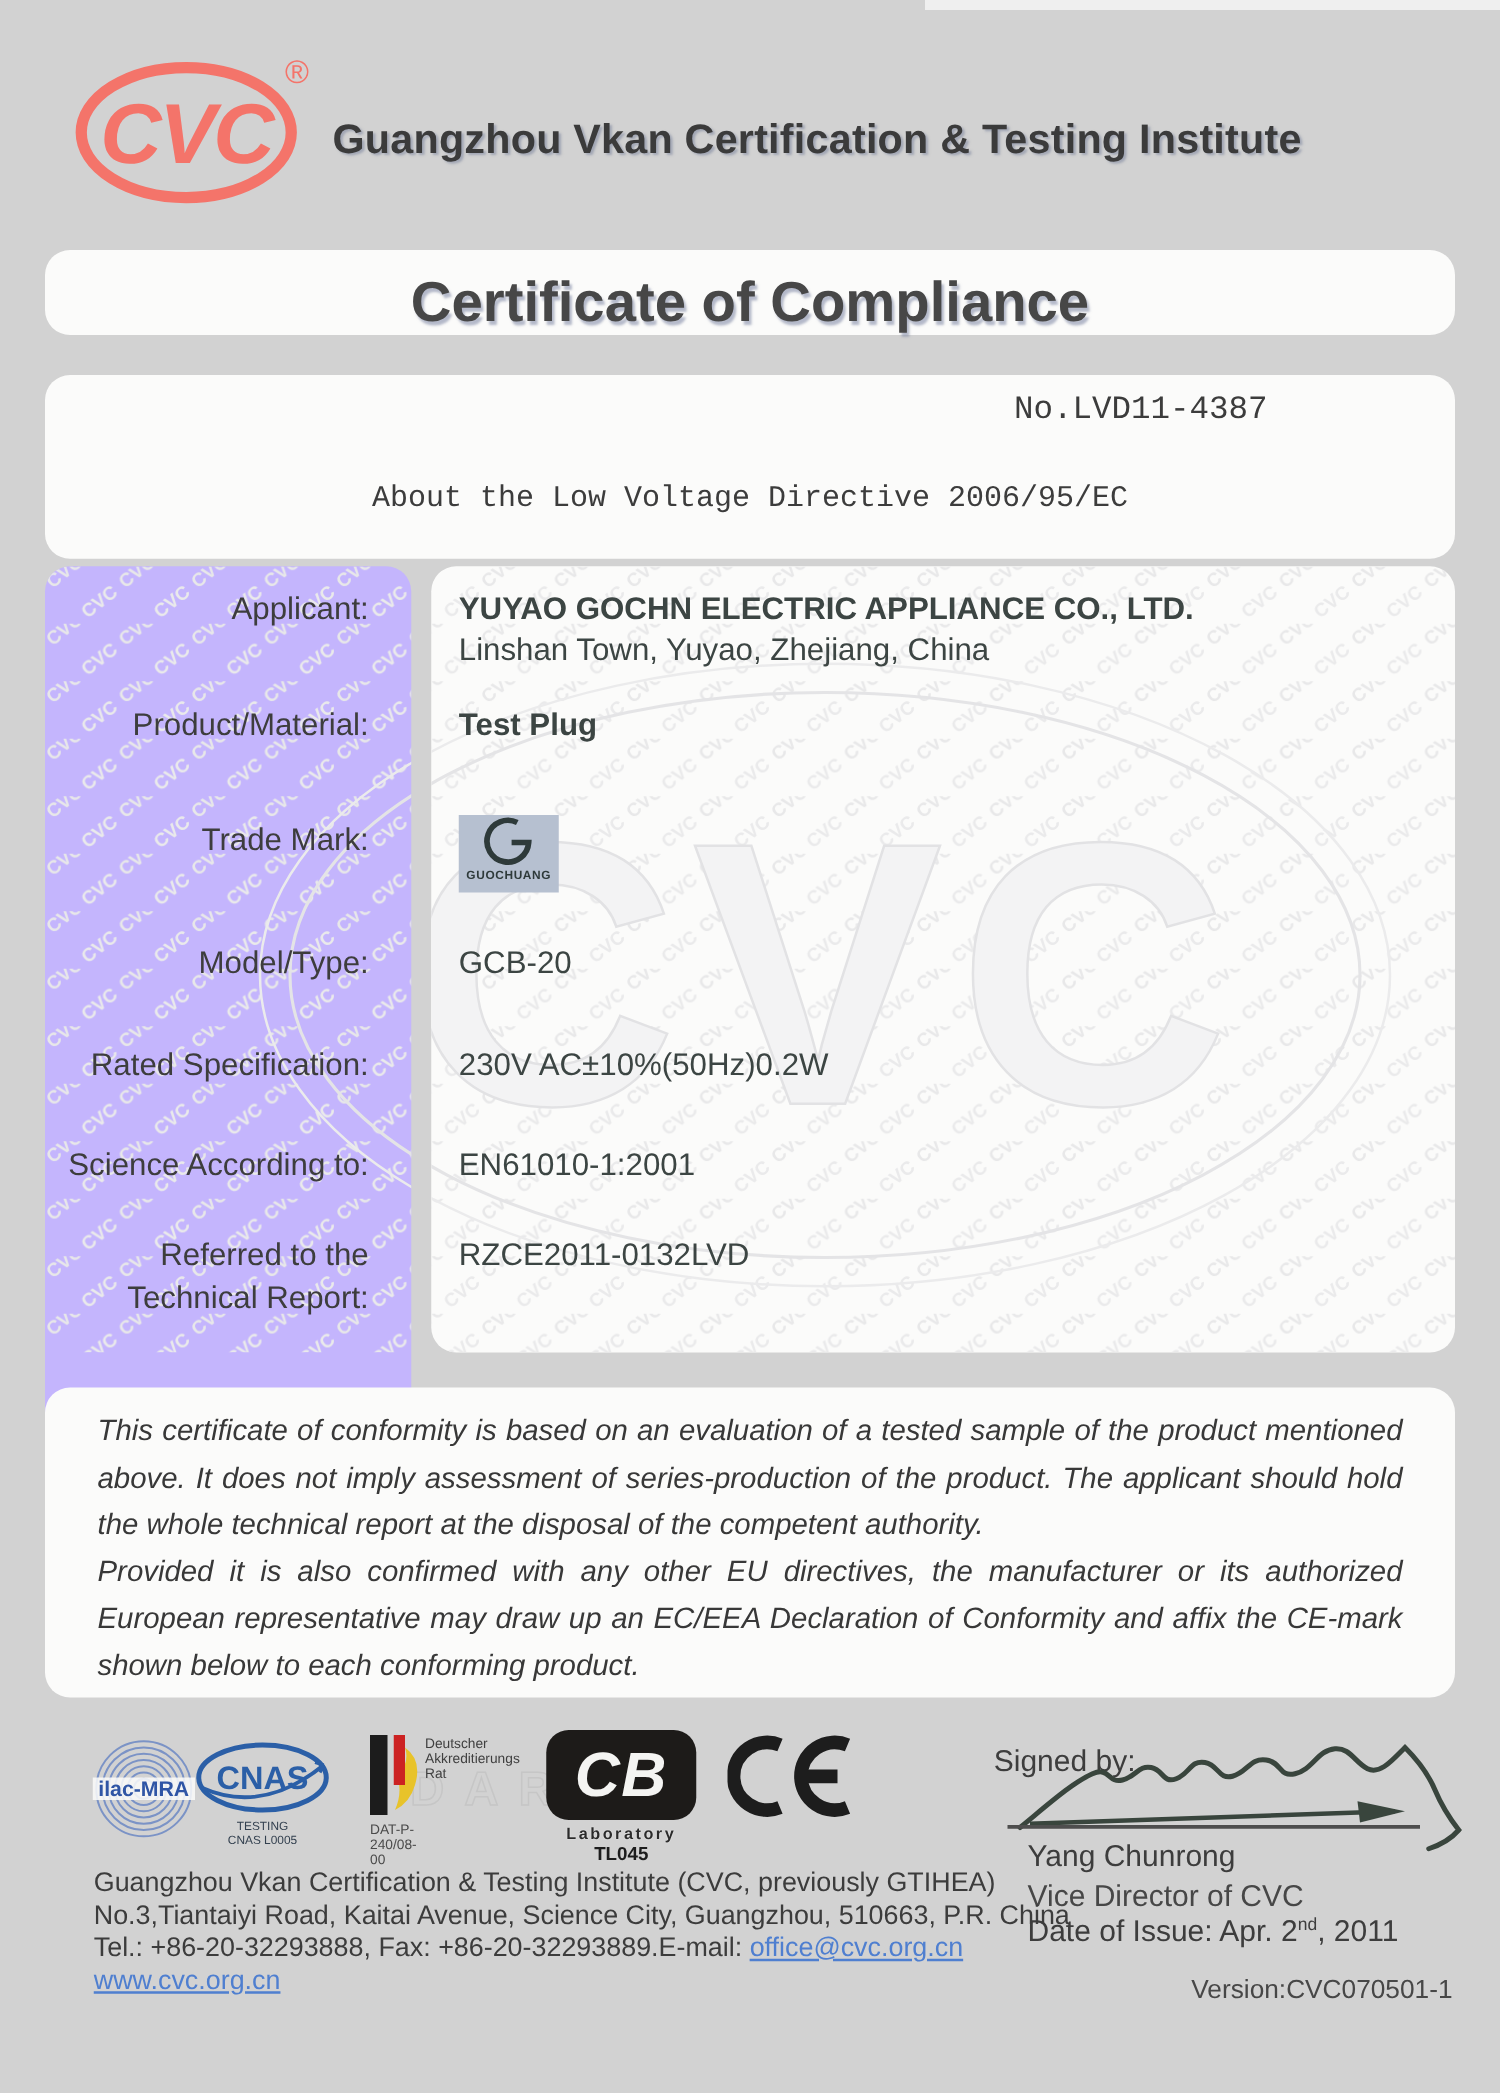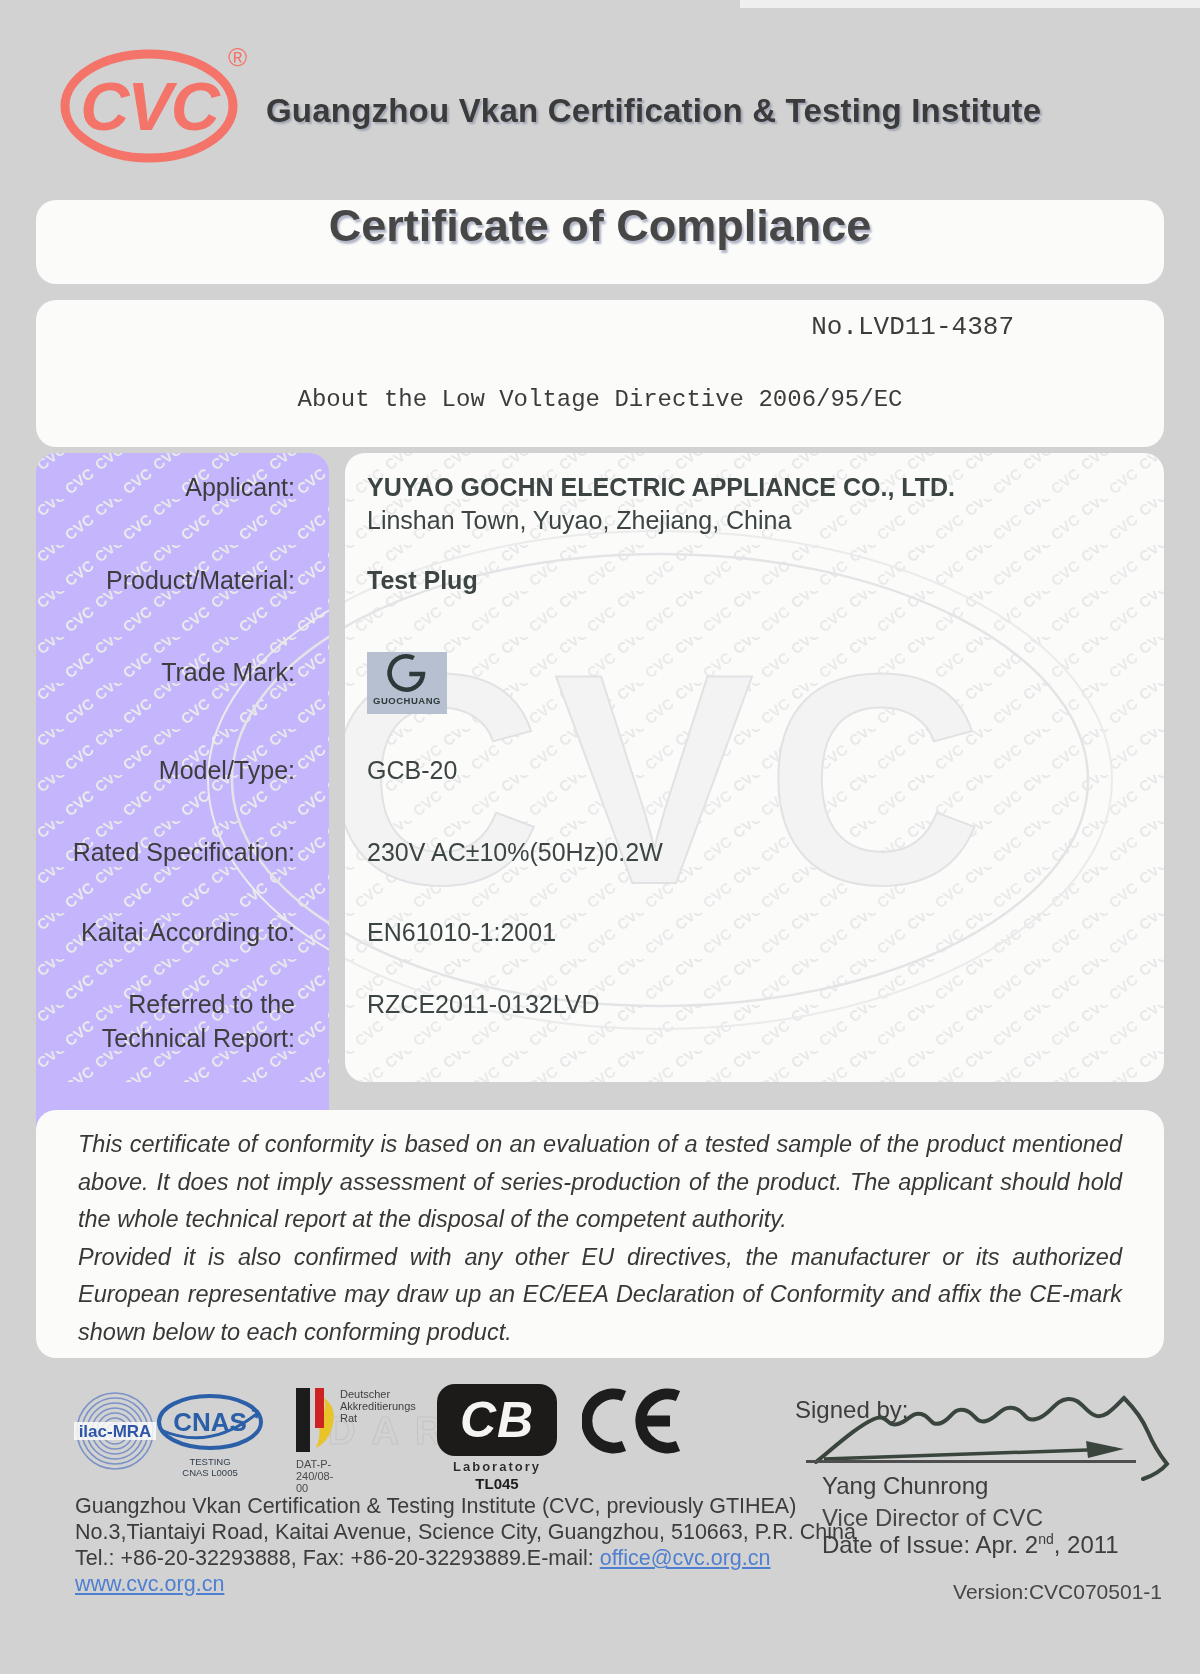--- a/index.html
+++ b/index.html
@@ -12,21 +12,21 @@
   
   .header{position:absolute;left:60px;top:32px;width:1100px;height:140px;display:flex;align-items:center;}
   .cvc-logo{width:190px;height:128px;flex:0 0 auto;}
   .institute-name{
     margin:0 0 0 16px;font-size:33px;font-weight:bold;color:#3b3b3b;
     letter-spacing:.2px;text-shadow:2px 2px 2px rgba(120,130,155,.55);
     white-space:nowrap;padding-top:18px;
   }
   
   .wbox{position:absolute;left:36px;width:1128px;background:#fbfbfa;border-radius:20px;}
-  .title-box{top:200px;height:84px;display:flex;align-items:flex-start;justify-content:center;}
+  .title-box{top:200px;height:68px;display:flex;align-items:flex-end;justify-content:center;}
   .cert-title{
     margin:0;font-size:45px;font-weight:bold;color:#474747;letter-spacing:0;
     text-shadow:2px 3px 2px rgba(120,130,160,.55);
   }
   .number-box{top:300px;height:147px;font-family:Liberation Mono, monospace;}
   .cert-number{position:absolute;top:12px;right:150px;font-size:26px;color:#3c3c3c;}
   .cert-subtitle{position:absolute;top:86px;width:100%;text-align:center;font-size:24px;color:#3c3c3c;}
   
   .labels-box{position:absolute;left:36px;top:453px;width:293px;height:817px;background:#c4b5fd;border-radius:20px;overflow:hidden;}
   .values-box{position:absolute;left:345px;top:453px;width:819px;height:629px;background:#fbfbfa;border-radius:20px;overflow:hidden;}
@@ -113,21 +113,21 @@
       <rect width="1128" height="629" fill="url(#wmpat)"></rect>
       <ellipse cx="624" cy="327" rx="452" ry="249" fill="none" stroke="#ebebec" stroke-width="2"></ellipse>
       <ellipse cx="624" cy="327" rx="428" ry="226" fill="none" stroke="#e4e4e6" stroke-width="2.5"></ellipse>
       <text x="624" y="430" text-anchor="middle" font-size="300" font-weight="bold" fill="#f3f3f4" stroke="#e2e2e4" stroke-width="2" letter-spacing="12">CVC</text>
     </svg>
     <div class="field-label fl-0">Applicant:</div>
     <div class="field-label fl-1">Product/Material:</div>
     <div class="field-label fl-2">Trade Mark:</div>
     <div class="field-label fl-3">Model/Type:</div>
     <div class="field-label fl-4">Rated Specification:</div>
-    <div class="field-label fl-5">Kaitai According to:</div>
+    <div class="field-label fl-5">Science According to:</div>
     <div class="field-label fl-6">Referred to the</div>
     <div class="field-label fl-7">Technical Report:</div>
   </div>
 
   <div class="values-box">
     <svg class="wm-layer" viewBox="0 0 1128 629">
       <rect width="1128" height="629" fill="url(#wmpat)"></rect>
       <ellipse cx="624" cy="327" rx="452" ry="249" fill="none" stroke="#ebebec" stroke-width="2"></ellipse>
       <ellipse cx="624" cy="327" rx="428" ry="226" fill="none" stroke="#e4e4e6" stroke-width="2.5"></ellipse>
       <text x="624" y="430" text-anchor="middle" font-size="300" font-weight="bold" fill="#f3f3f4" stroke="#e2e2e4" stroke-width="2" letter-spacing="12">CVC</text>

